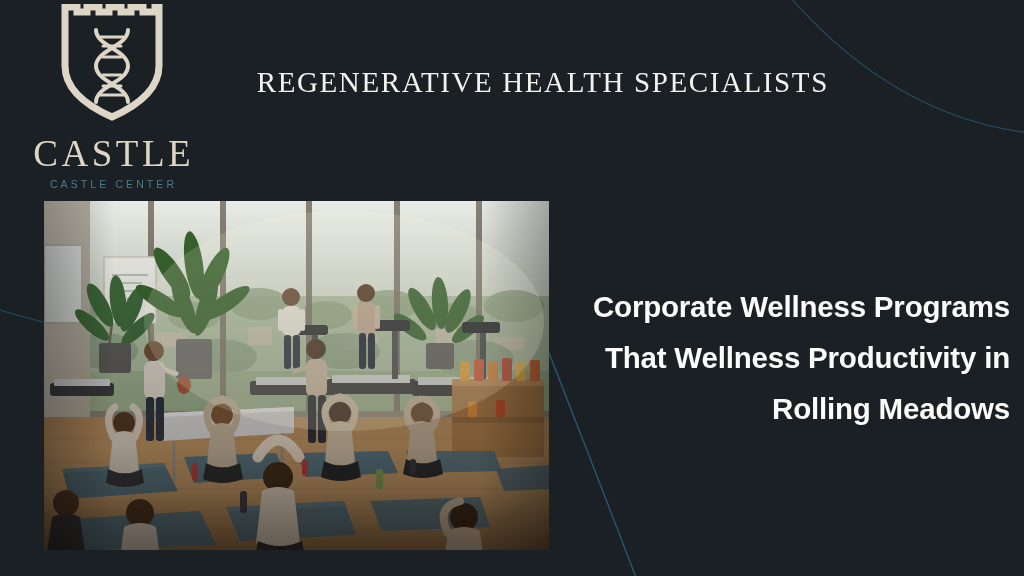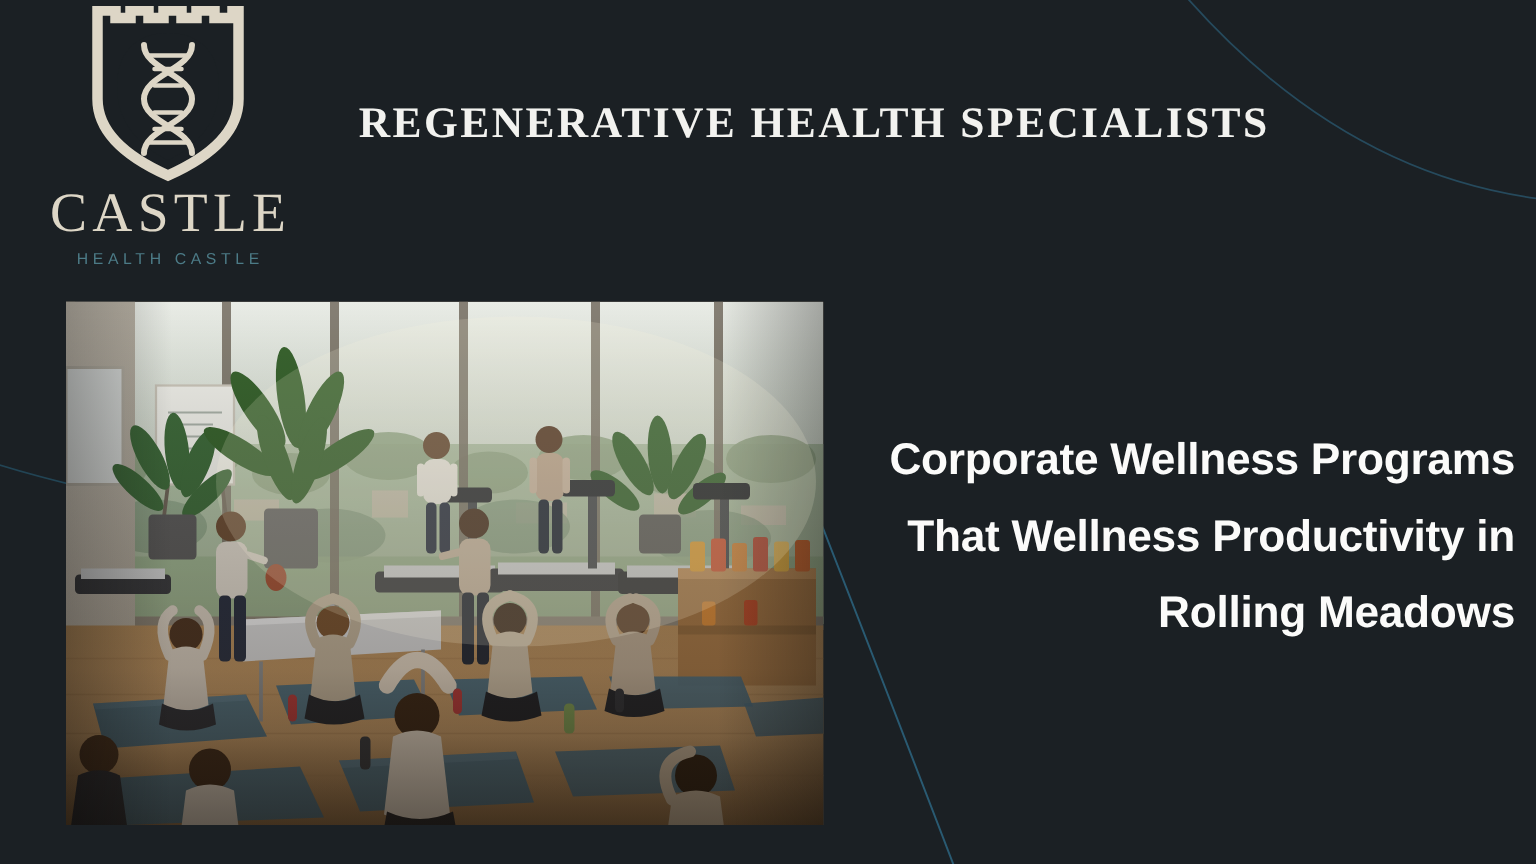--- a/index.html
+++ b/index.html
@@ -26,42 +26,42 @@
     width:180px;
     text-align:center;
   }
   .logo-mark { width:122px; height:118px; margin:0 auto; display:block; }
   .logo-wordmark {
     font-family:"Liberation Serif", serif;
     font-size:37px;
     letter-spacing:3.5px;
     color:#ddd6c6;
     line-height:1;
-    margin-top:2px;
+    margin-top:13px;
     text-indent:3.5px;
   }
   .logo-sub {
     font-family:"Liberation Sans", sans-serif;
     font-size:10.5px;
     letter-spacing:3.1px;
     color:#4c7b87;
     line-height:1.45;
     margin-top:5px;
     text-indent:3.1px;
   }
 
   
   .banner-title {
     position:absolute;
     left:212px; top:66px;
     width:660px;
     text-align:center;
     font-family:"Liberation Serif", serif;
     font-size:29px;
-    font-weight:700;
+    font-weight:400;
     letter-spacing:1.6px;
     color:#f2f2ef;
     text-indent:1.6px;
     white-space:nowrap;
   }
 
   
   .photo-frame {
     position:absolute;
     left:44px; top:201px;
@@ -125,21 +125,21 @@
         <line x1="49" y1="33" x2="73" y2="33"></line>
         <line x1="52" y1="42" x2="70" y2="42"></line>
         <line x1="52" y1="53" x2="70" y2="53"></line>
         <line x1="52" y1="71" x2="70" y2="71"></line>
         <line x1="52" y1="82" x2="70" y2="82"></line>
         <line x1="49" y1="91" x2="73" y2="91"></line>
       </g>
     </svg>
     <div class="logo-wordmark">CASTLE</div>
     <div class="logo-sub">
-      <div>HEALTH CASTLE</div>
+      <div>CASTLE CENTER</div>
     </div>
   </div>
 
   <div class="banner-title">REGENERATIVE HEALTH SPECIALISTS</div>
 
   <div class="photo-frame">
     <svg class="photo" viewBox="0 0 505 349" preserveAspectRatio="none" aria-hidden="true">
       <defs>
         <linearGradient id="skyG" x1="0" y1="0" x2="0" y2="1">
           <stop offset="0%" stop-color="#e9ece6"></stop>

